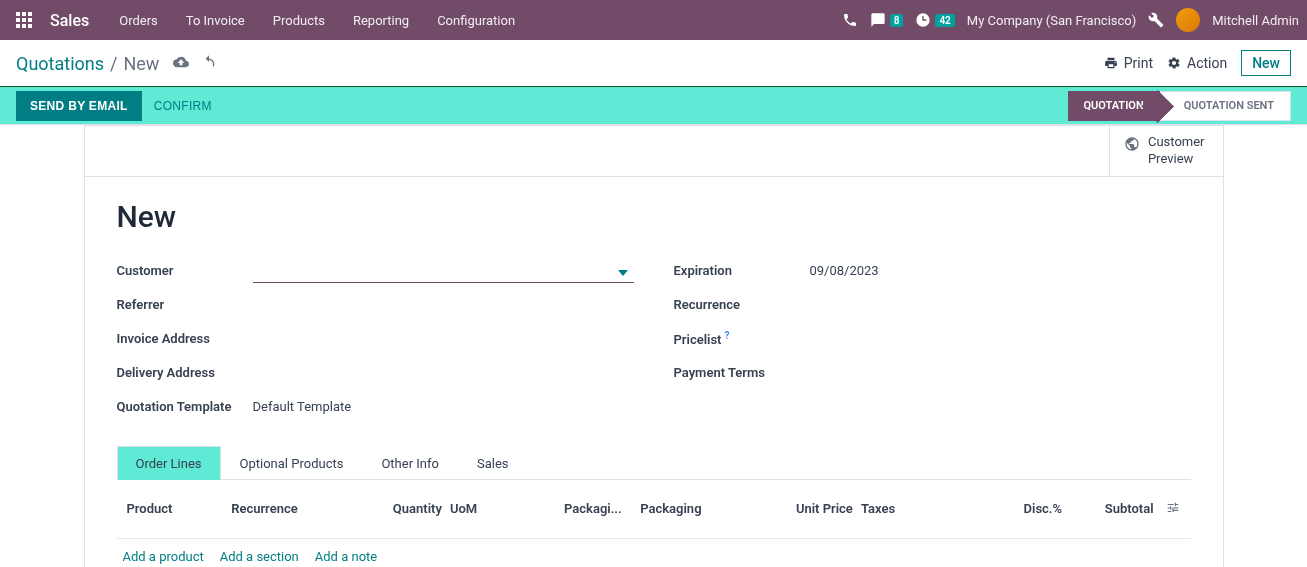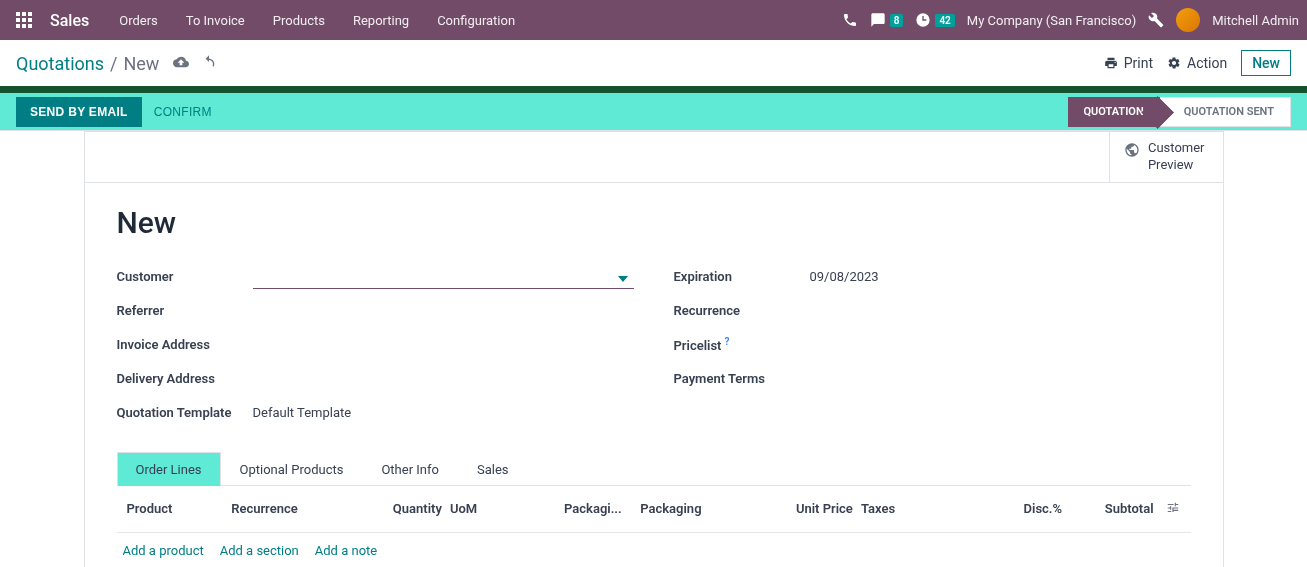--- a/index.html
+++ b/index.html
@@ -13,21 +13,21 @@
     .navbar-app-name { font-size: 16px; font-weight: 500; padding: 0 14px 0 6px; }
     .nav-link { color: rgba(255,255,255,0.9); padding: 0 12px; font-size: 13px; cursor: pointer; }
     .navbar-right { margin-left: auto; display: flex; align-items: center; gap: 12px; }
     .nav-icon { cursor: pointer; display: flex; align-items: center; gap: 4px; position: relative; }
     .nav-icon svg { width: 16px; height: 16px; fill: #fff; }
     .nav-badge { background: #00A09D; color: #fff; font-size: 10px; padding: 1px 4px; border-radius: 2px; font-weight: 600; }
     .avatar { width: 24px; height: 24px; border-radius: 50%; background: linear-gradient(135deg, #f59e0b, #d97706); display: inline-block; }
     .user-name, .company-name { font-size: 13px; color: rgba(255,255,255,0.9); }
 
     
-    .breadcrumb-row { display: flex; align-items: center; padding: 10px 16px; border-bottom: 7px solid #14532d; }
+    .breadcrumb-row { display: flex; align-items: center; padding: 10px 16px; border-bottom: 1px solid #14532d; }
     .breadcrumb { font-size: 18px; color: #017e84; display: flex; align-items: center; gap: 6px; }
     .breadcrumb .sep { color: #6b7280; }
     .breadcrumb .current { color: #6b7280; }
     .breadcrumb-actions { display: flex; gap: 12px; margin-left: 14px; align-items: center; }
     .breadcrumb-actions svg { width: 16px; height: 16px; fill: #6b7280; cursor: pointer; }
     .right-actions { margin-left: auto; display: flex; align-items: center; gap: 14px; }
     .action-btn { display: flex; align-items: center; gap: 6px; font-size: 14px; color: #374151; cursor: pointer; }
     .action-btn svg { width: 14px; height: 14px; fill: #374151; }
     .new-btn { border: 1px solid #017e84; color: #017e84; padding: 4px 10px; border-radius: 0; font-size: 14px; cursor: pointer; font-weight: 500; }
 
@@ -67,21 +67,21 @@
     .help-icon { color: #3b82f6; font-size: 10px; margin-left: 3px; vertical-align: super; cursor: pointer; }
 
     
     .tabs { display: flex; margin-top: 22px; padding: 0 32px; }
     .tab { padding: 9px 18px; font-size: 13px; color: #374151; cursor: pointer; border: 1px solid transparent; border-bottom: none; }
     .tab.active { border-color: #dee2e6; border-bottom: 1px solid #fff; background: #5eead4; position: relative; z-index: 1; margin-bottom: -1px; }
     .tab-border { border-bottom: 1px solid #dee2e6; margin: 0 32px; position: relative; top: -1px; }
 
     
     .table-wrap { padding: 0 32px 16px 32px; }
-    .table-header { display: flex; padding: 14px 6px; border-bottom: 1px solid #e5e7eb; font-size: 13px; font-weight: 600; color: #374151; }
+    .table-header { display: flex; padding: 20px 6px; border-bottom: 1px solid #e5e7eb; font-size: 13px; font-weight: 600; color: #374151; }
     .table-header > div { padding: 0 4px; }
     .th-product { width: 110px; }
     .th-desc { width: 140px; }
     .th-qty { width: 90px; text-align: right; }
     .th-uom { width: 120px; padding-left: 28px; }
     .th-pkg1 { width: 80px; }
     .th-pkg2 { width: 130px; }
     .th-price { width: 102px; text-align: right; }
     .th-taxes { width: 160px; }
     .th-disc { width: 60px; text-align: right; }

